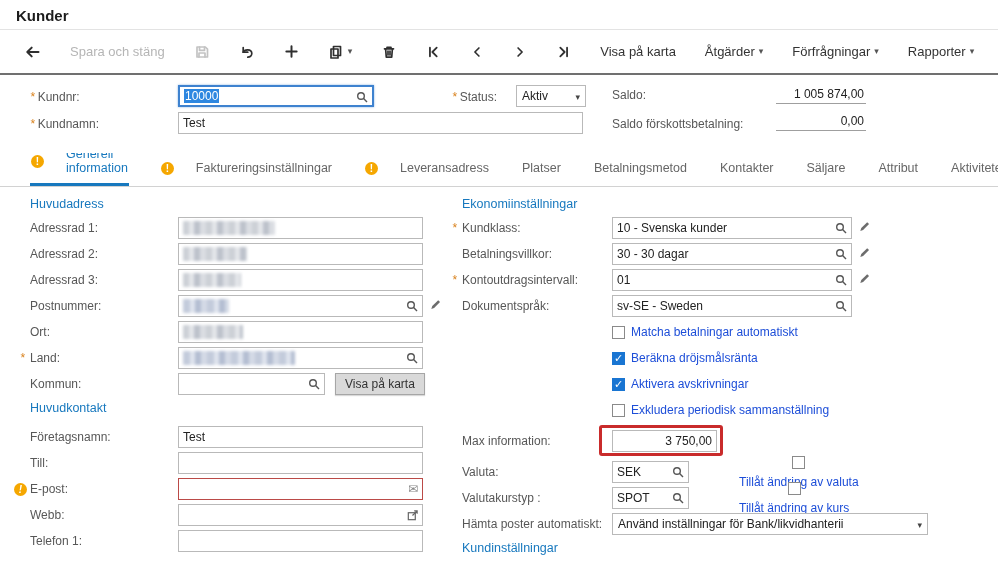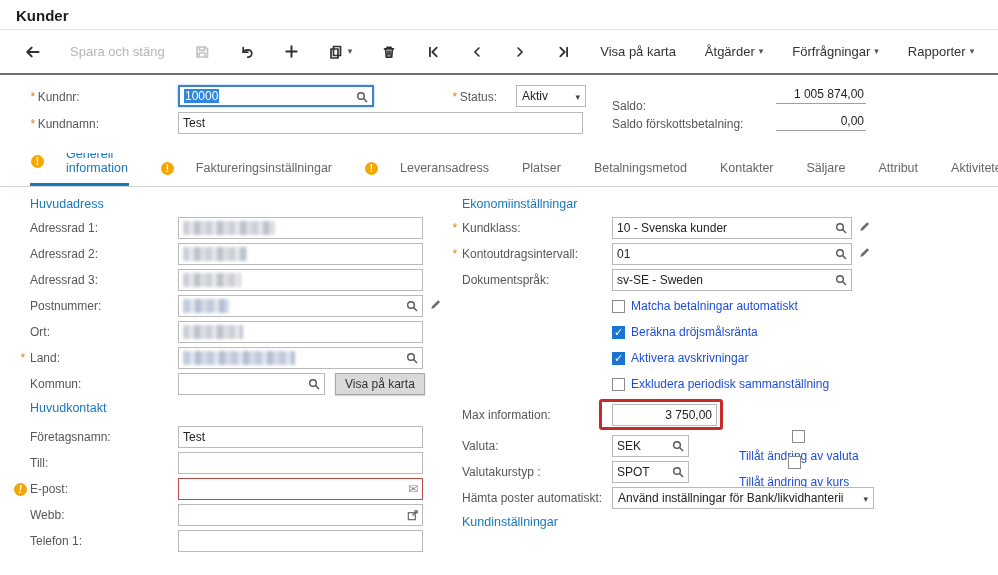--- a/index.html
+++ b/index.html
@@ -175,21 +175,21 @@
         </svg>
     </span>
   </div>
 
   <span class="fh-lbl" style="left:452px;top:15px"><i class="req">*</i><span>Status:</span></span>
   <div class="ddl" style="position:absolute;left:516px;top:10px;width:70px">
     <span>Aktiv</span>
     <span class="dcar">▾</span>
   </div>
 
-  <span class="fh-lbl" style="left:612px;top:24px">Saldo:</span>
+  <span class="fh-lbl" style="left:612px;top:13px">Saldo:</span>
   <span class="roval" style="left:776px;top:10px;width:90px">1 005 874,00</span>
 
   <span class="fh-lbl" style="left:30px;top:42px"><i class="req">*</i><span>Kundnamn:</span></span>
   <div class="tin" style="position:absolute;left:178px;top:37px;width:405px">
     <span>Test</span>
   </div>
 
   <span class="fh-lbl" style="left:612px;top:42px">Saldo förskottsbetalning:</span>
   <span class="roval" style="left:776px;top:37px;width:90px">0,00</span>
 </div>
@@ -333,20 +333,33 @@
         <span class="mag"><svg width="13" height="13" viewBox="0 0 13 13">
               <circle cx="5" cy="5" r="3.3" fill="none" stroke="#555" stroke-width="1.4"></circle>
               <path d="M7.6 7.6 L11 11" stroke="#555" stroke-width="1.4"></path>
             </svg></span>
       </div>
       <span class="pencil"><svg width="13" height="13" viewBox="0 0 14 14">
             <path d="M2.5 11.8 l1-3.1 L9.9 2.3 l2 2 L5.5 10.7 z M1.8 12.6 l1.8-0.6" fill="#6d6d6d"></path>
           </svg></span>
     </div>
 
+    <div class="frow">
+        <span class="lbl">Betalningsvillkor:</span>
+      <div class="tin icon-r" style="width:240px">
+        <span>30 - 30 dagar</span>
+        <span class="mag"><svg width="13" height="13" viewBox="0 0 13 13">
+              <circle cx="5" cy="5" r="3.3" fill="none" stroke="#555" stroke-width="1.4"></circle>
+              <path d="M7.6 7.6 L11 11" stroke="#555" stroke-width="1.4"></path>
+            </svg></span>
+      </div>
+      <span class="pencil"><svg width="13" height="13" viewBox="0 0 14 14">
+            <path d="M2.5 11.8 l1-3.1 L9.9 2.3 l2 2 L5.5 10.7 z M1.8 12.6 l1.8-0.6" fill="#6d6d6d"></path>
+          </svg></span>
+    </div>
 
     <div class="frow">
         <span class="lbl"><i class="lreq">*</i><span>Kontoutdragsintervall:</span></span>
       <div class="tin icon-r" style="width:240px">
         <span>01</span>
         <span class="mag"><svg width="13" height="13" viewBox="0 0 13 13">
               <circle cx="5" cy="5" r="3.3" fill="none" stroke="#555" stroke-width="1.4"></circle>
               <path d="M7.6 7.6 L11 11" stroke="#555" stroke-width="1.4"></path>
             </svg></span>
       </div>
@@ -418,21 +431,21 @@
             </svg></span>
       </div>
       <span class="inline-cb">
           <span class="cb"></span>
           <span class="cblbl">Tillåt ändring av kurs</span>
         </span>
     </div>
 
     <div class="frow">
         <span class="lbl">Hämta poster automatiskt:</span>
-      <div class="ddl" style="width:262px">
+      <div class="ddl" style="width:316px">
         <span>Använd inställningar för Bank/likvidhanterii</span>
         <span class="dcar">▾</span>
       </div>
     </div>
 
     <div class="sect">Kundinställningar</div>
   </div>
 </div>
 
 </body></html>

